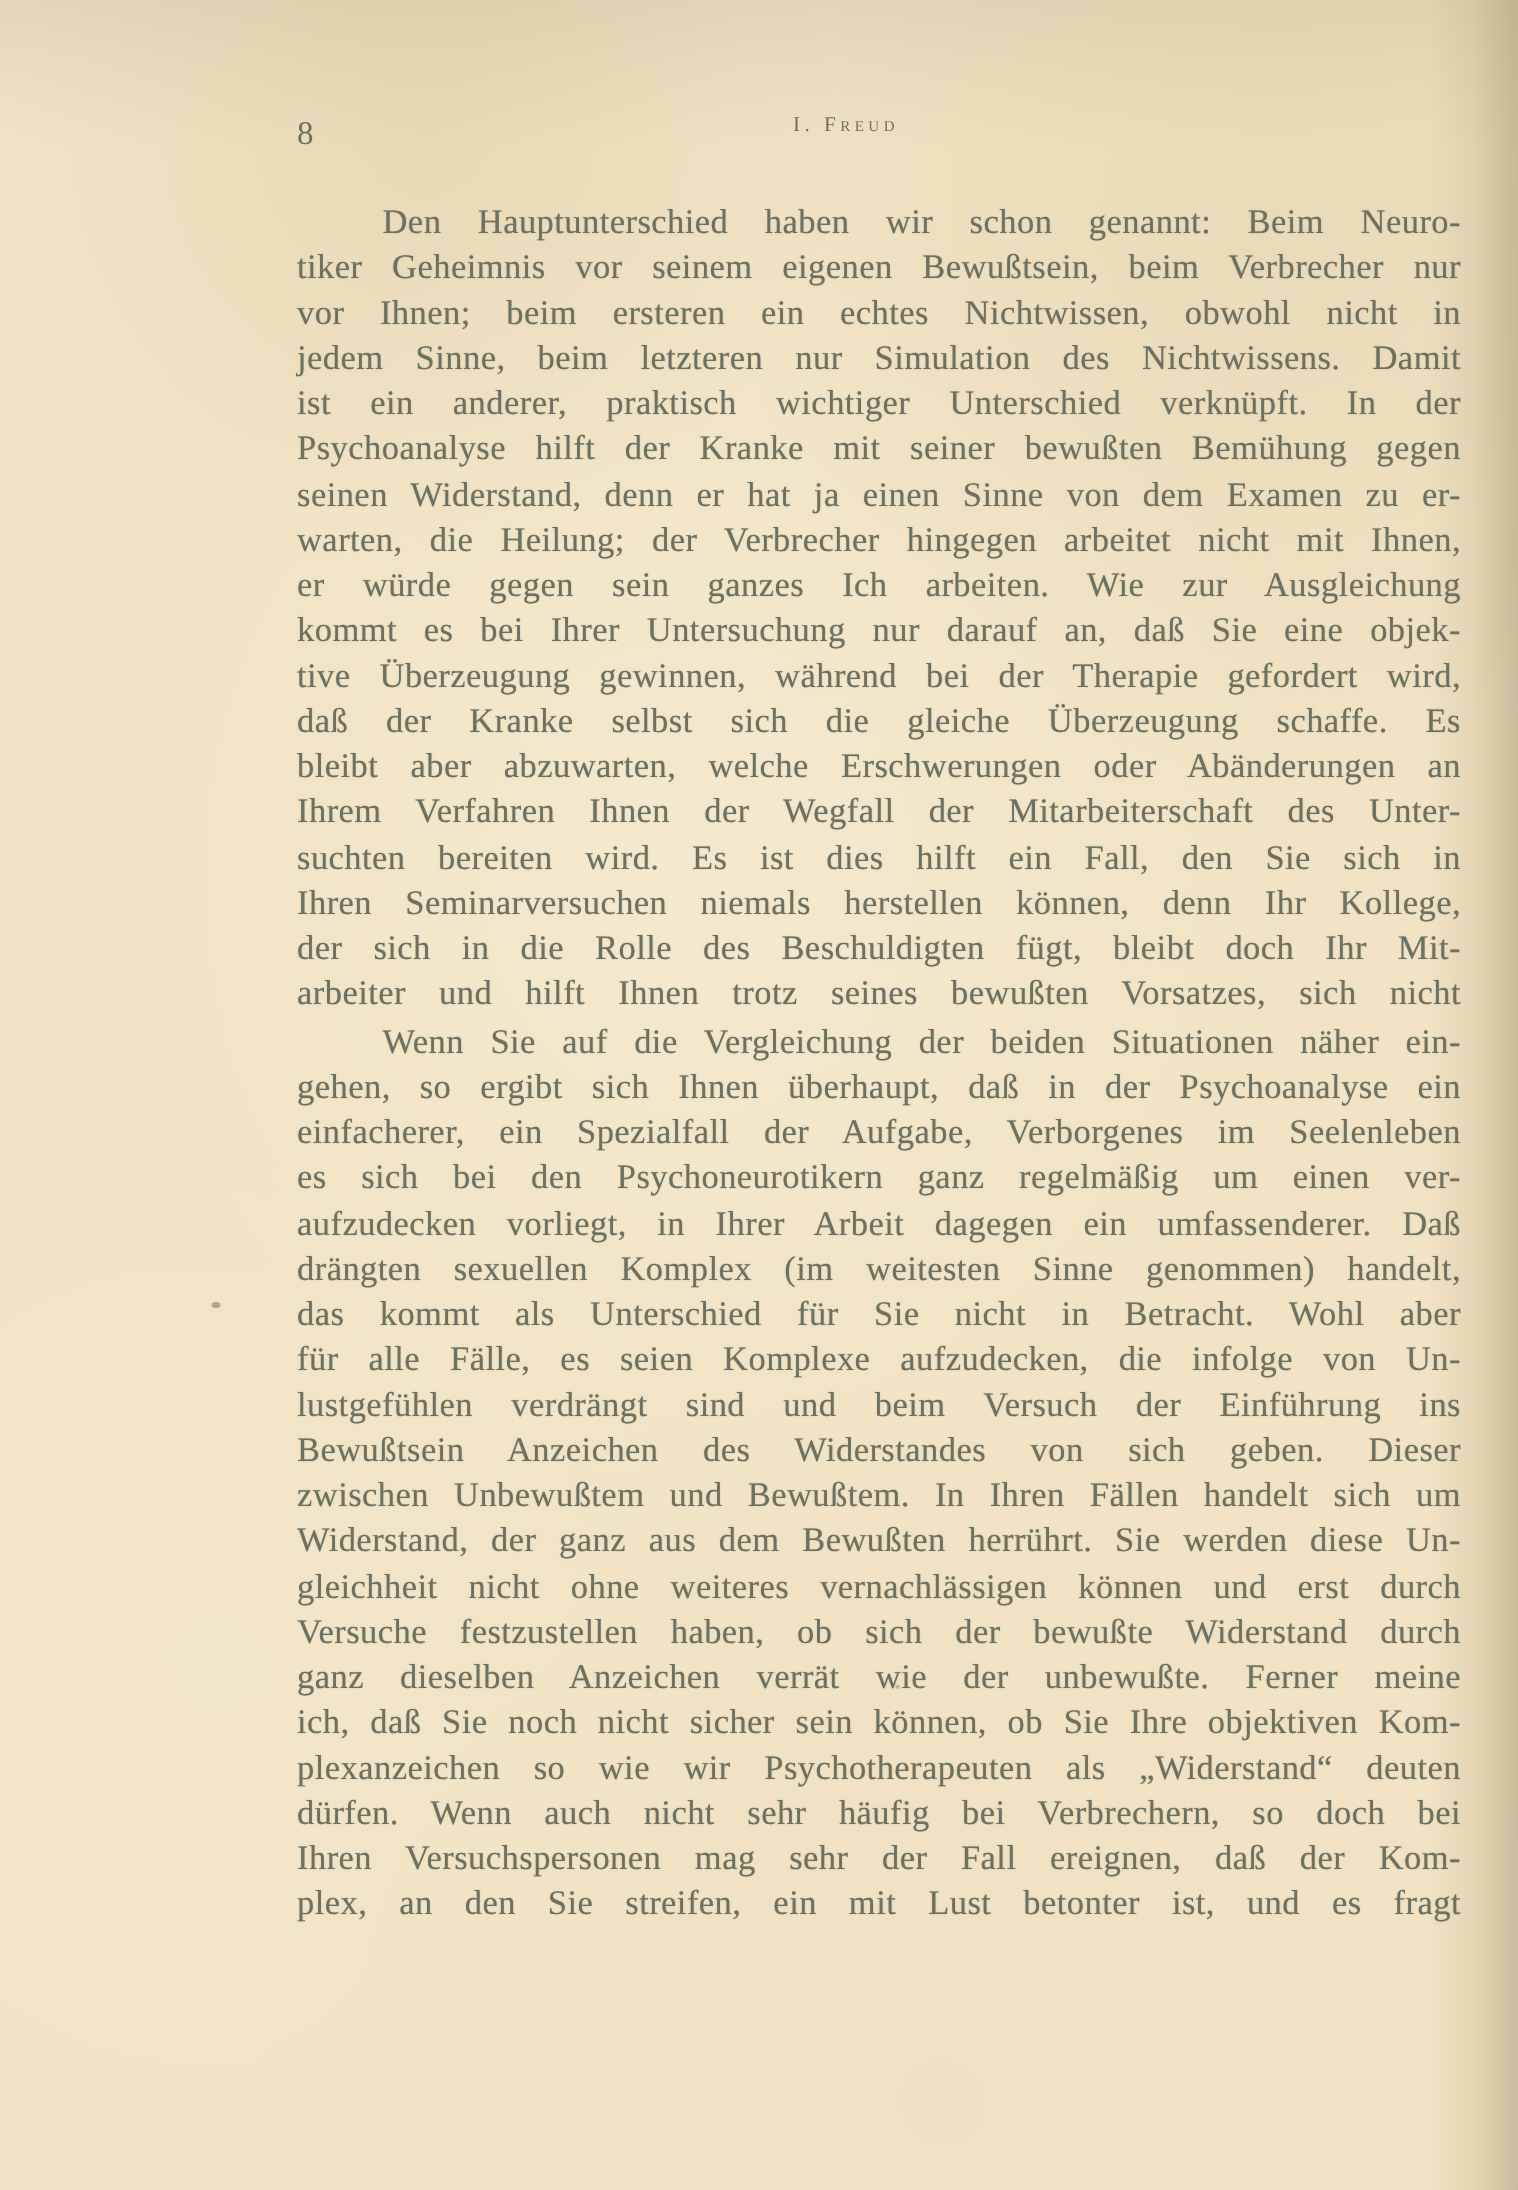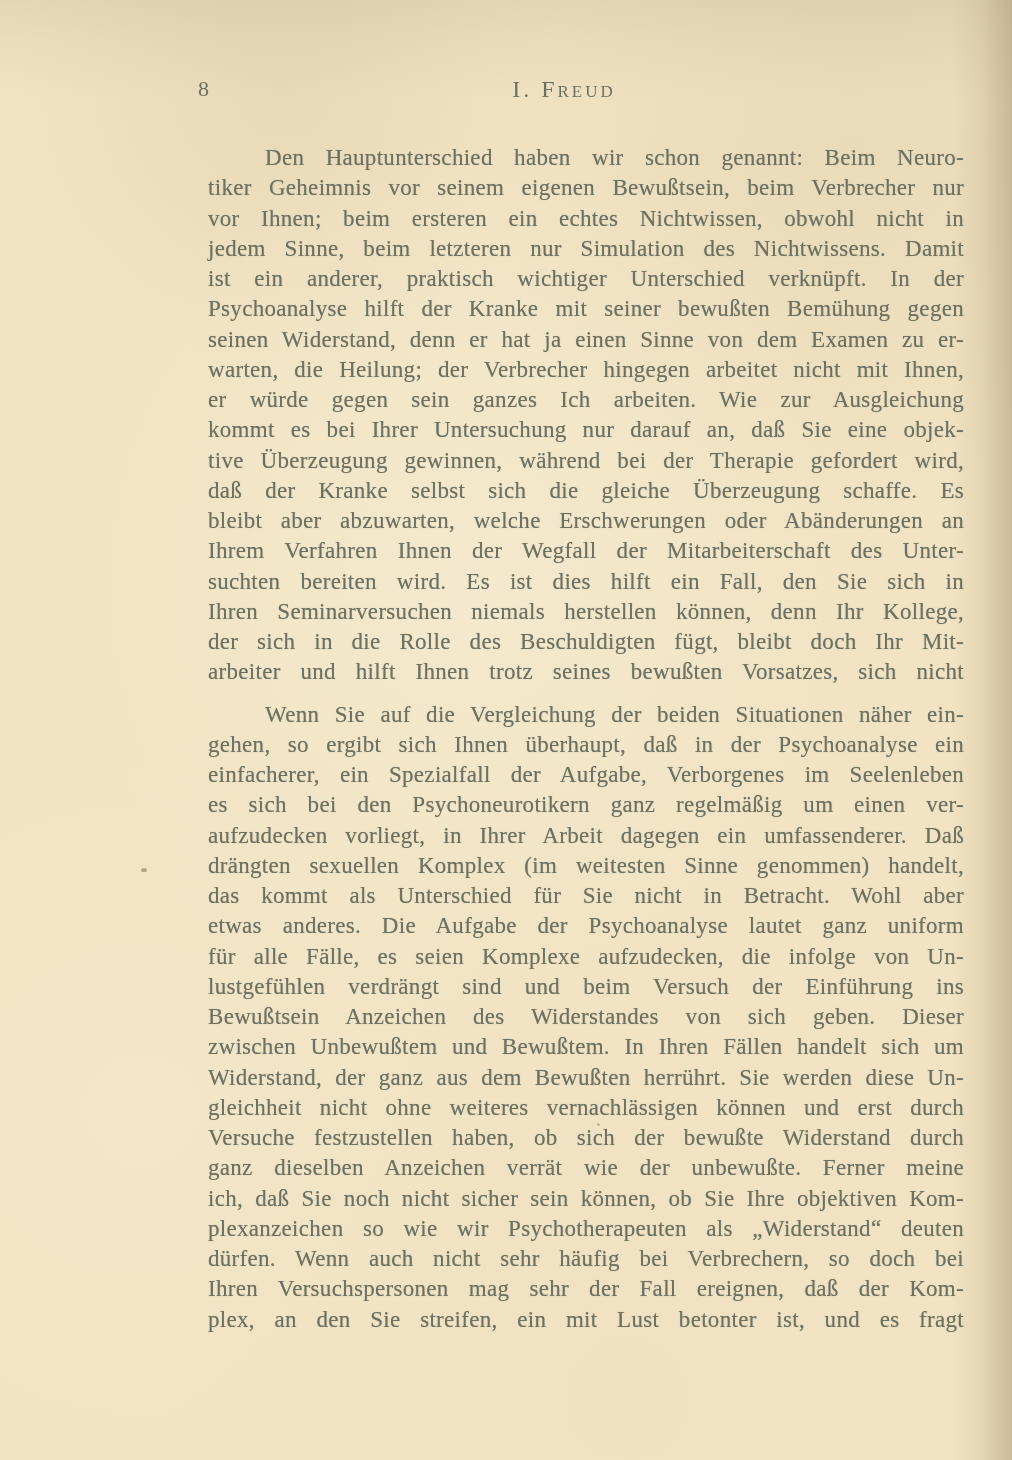--- a/index.html
+++ b/index.html
@@ -42,34 +42,34 @@
     font-size: 22px;
     letter-spacing: 1px;
   }
   .running-header {
     position: absolute;
     left: 0;
     right: 44px;
     top: 2px;
     text-align: center;
     font-variant: small-caps;
-    font-size: 24px;
+    font-size: 14px;
     letter-spacing: 3px;
   }
   .body-text {
     position: absolute;
     left: 196px;
     top: 131px;
     width: 780px;
     font-size: 23px;
     line-height: 30.25px;
     letter-spacing: 0.3px;
     text-shadow: 0 0 0.8px rgba(108,113,97,0.55);
   }
-  .paragraph { margin: 12px; }
+  .paragraph { margin: 2px; }
   .line {
     text-align: justify;
     text-align-last: justify;
     height: 30.25px;
     overflow: visible;
   }
   .line.indent { text-indent: 57px; }
   .line.last-left { text-align-last: left; }
   .speck {
     position: absolute;
@@ -110,21 +110,20 @@
         <div class="line">arbeiter und hilft Ihnen trotz seines bewußten Vorsatzes, sich nicht</div>
       </div>
       <div class="paragraph">
         <div class="line indent">Wenn Sie auf die Vergleichung der beiden Situationen näher ein-</div>
         <div class="line">gehen, so ergibt sich Ihnen überhaupt, daß in der Psychoanalyse ein</div>
         <div class="line">einfacherer, ein Spezialfall der Aufgabe, Verborgenes im Seelenleben</div>
         <div class="line">es sich bei den Psychoneurotikern ganz regelmäßig um einen ver-</div>
         <div class="line">aufzudecken vorliegt, in Ihrer Arbeit dagegen ein umfassenderer. Daß</div>
         <div class="line">drängten sexuellen Komplex (im weitesten Sinne genommen) handelt,</div>
         <div class="line">das kommt als Unterschied für Sie nicht in Betracht. Wohl aber</div>
-        <div class="line">etwas anderes. Die Aufgabe der Psychoanalyse lautet ganz uniform</div>
         <div class="line">für alle Fälle, es seien Komplexe aufzudecken, die infolge von Un-</div>
         <div class="line">lustgefühlen verdrängt sind und beim Versuch der Einführung ins</div>
         <div class="line">Bewußtsein Anzeichen des Widerstandes von sich geben. Dieser</div>
         <div class="line">zwischen Unbewußtem und Bewußtem. In Ihren Fällen handelt sich um</div>
         <div class="line">Widerstand, der ganz aus dem Bewußten herrührt. Sie werden diese Un-</div>
         <div class="line">gleichheit nicht ohne weiteres vernachlässigen können und erst durch</div>
         <div class="line">Versuche festzustellen haben, ob sich der bewußte Widerstand durch</div>
         <div class="line">ganz dieselben Anzeichen verrät wie der unbewußte. Ferner meine</div>
         <div class="line">ich, daß Sie noch nicht sicher sein können, ob Sie Ihre objektiven Kom-</div>
         <div class="line">plexanzeichen so wie wir Psychotherapeuten als „Widerstand“ deuten</div>

